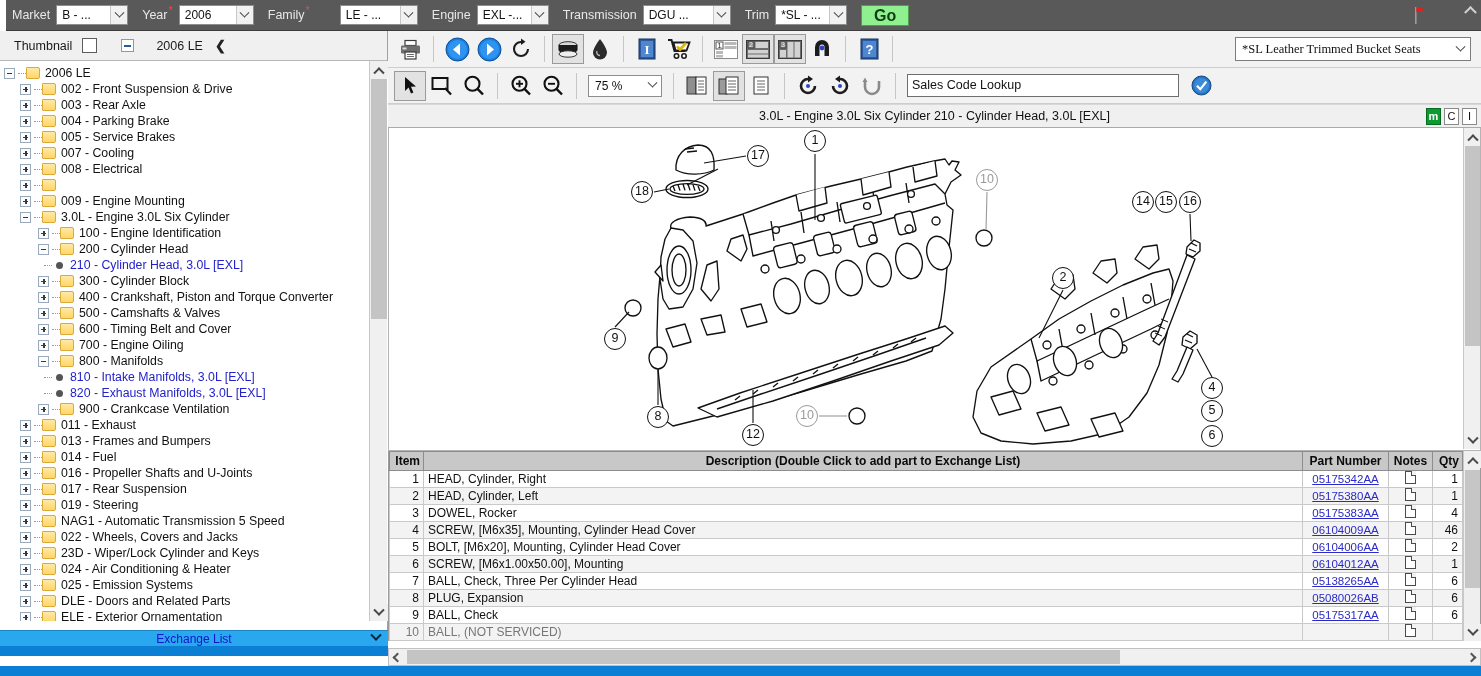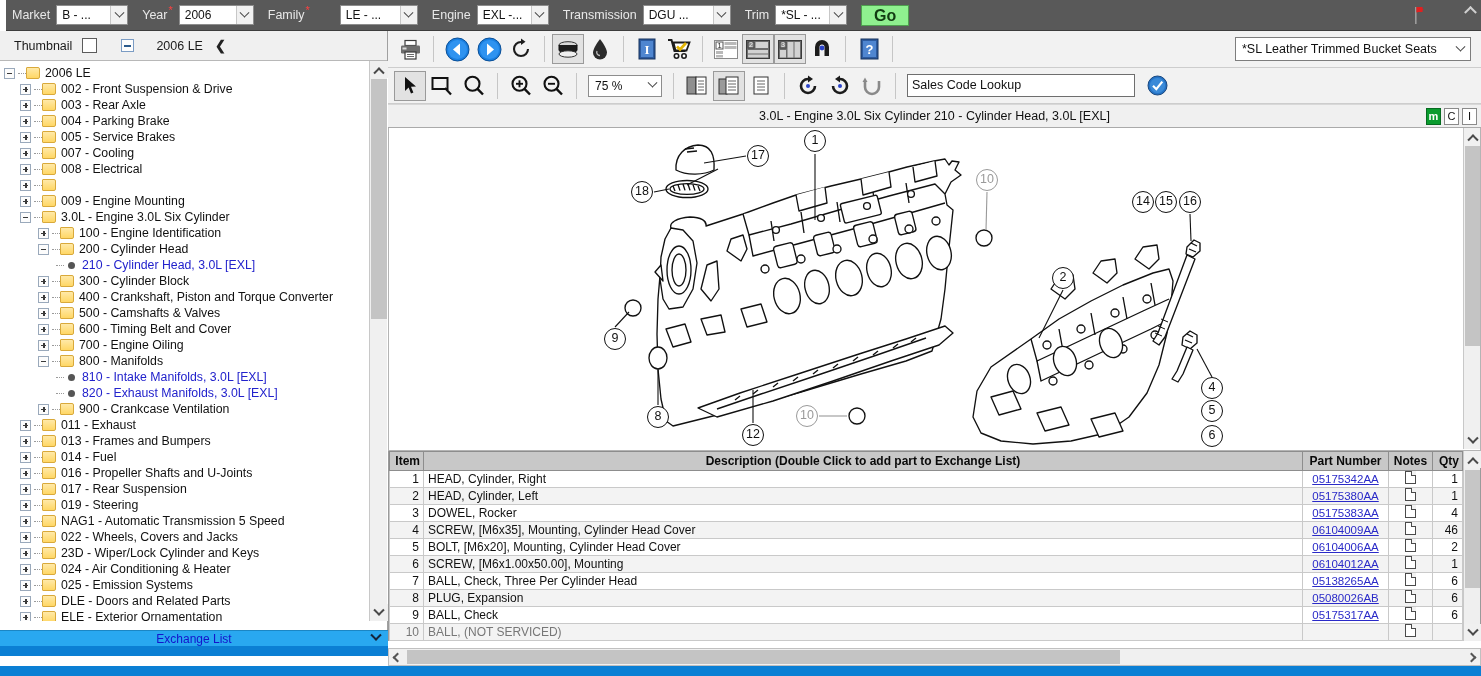--- a/index.html
+++ b/index.html
@@ -89,21 +89,21 @@
     background: linear-gradient(#ffe9a8, #ffd765);
     border: 1px solid #d9a93a; border-radius: 1px 2px 2px 1px;
   }
   .leafdot {
     width: 7px; height: 7px; border-radius: 50%; background: #555; flex:0 0 auto;
     margin-left: 4px; margin-right: 7px;
   }
   .tlabel { overflow: hidden; text-overflow: ellipsis; }
   .tlabel.link { color: #2222cc; }
   .ind0 { padding-left: 4px; } .ind1 { padding-left: 20px; } .ind2 { padding-left: 38px; }
-  .ind3 { padding-left: 56px; }
+  .ind3 { padding-left: 44px; }
 
   .tree-scroll {
     position: absolute; right: 0; top: 30px; width: 18px; height: 560px;
     background: #f0f0f0; border-left: 1px solid #c8c8c8;
   }
   .ts-arrow { width: 18px; height: 17px; background: #f0f0f0; display:flex; align-items:center; justify-content:center; }
   .ts-arrow.bot { position:absolute; bottom:0; left:0; }
   .ar-up { width:8px;height:8px;border-left:2px solid #4a4a4a;border-top:2px solid #4a4a4a;transform:rotate(45deg) translate(2px,2px); }
   .ar-dn { width:8px;height:8px;border-right:2px solid #4a4a4a;border-bottom:2px solid #4a4a4a;transform:rotate(45deg) translate(-2px,-2px); }
   .ts-thumb { position:absolute; left:1px; top:18px; width:16px; height:240px; background:#c4c4c4; }
@@ -134,30 +134,30 @@
 
   .zoomsel {
     display: inline-flex; align-items: center; width: 74px; height: 22px;
     background: #fff; border: 1px solid #8d8d8d; font-size: 12px; color: #111; padding-left: 6px;
     margin: 0 4px;
   }
   .zoomsel .cval { flex:1 1 auto; }
   .zoomsel .carrow { width: 18px; height:20px; display:flex; align-items:center; justify-content:center; background:#fff; }
 
   .salesbox {
-    width: 228px; height: 23px; background: #fff; border: 1px solid #6e6e6e;
+    width: 272px; height: 23px; background: #fff; border: 1px solid #6e6e6e;
     font-size: 12.5px; color: #111; line-height: 21px; padding-left: 4px;
     margin-left: 4px; overflow:hidden; white-space:nowrap;
   }
   .seatssel {
     display:inline-flex; align-items:center;
     width: 236px; height: 24px; background:#fff; border:1px solid #7d7d7d;
     font-size: 12.5px; color:#111; padding-left:6px; margin-left: 4px;
   }
-  .seatssel .cval { flex:1 1 auto; white-space:nowrap; overflow:hidden; }
+  .seatssel .cval { flex:1 1 auto; white-space:nowrap; overflow:hidden;font-family:Liberation Serif, serif; }
   .seatssel .carrow { width:20px; height:22px; display:flex;align-items:center;justify-content:center; }
 
   
   .diagtitle {
     position: relative; height: 24px; background: #f0f0f0; border-bottom: 1px solid #aaa;
     border-top: 1px solid #d8d8d8;
     display: flex; align-items: center; justify-content: center;
     font-size: 12.5px; color: #101010;
   }
   .dt-icons { position: absolute; right: 4px; top: 3px; display: flex; gap: 3px; }

